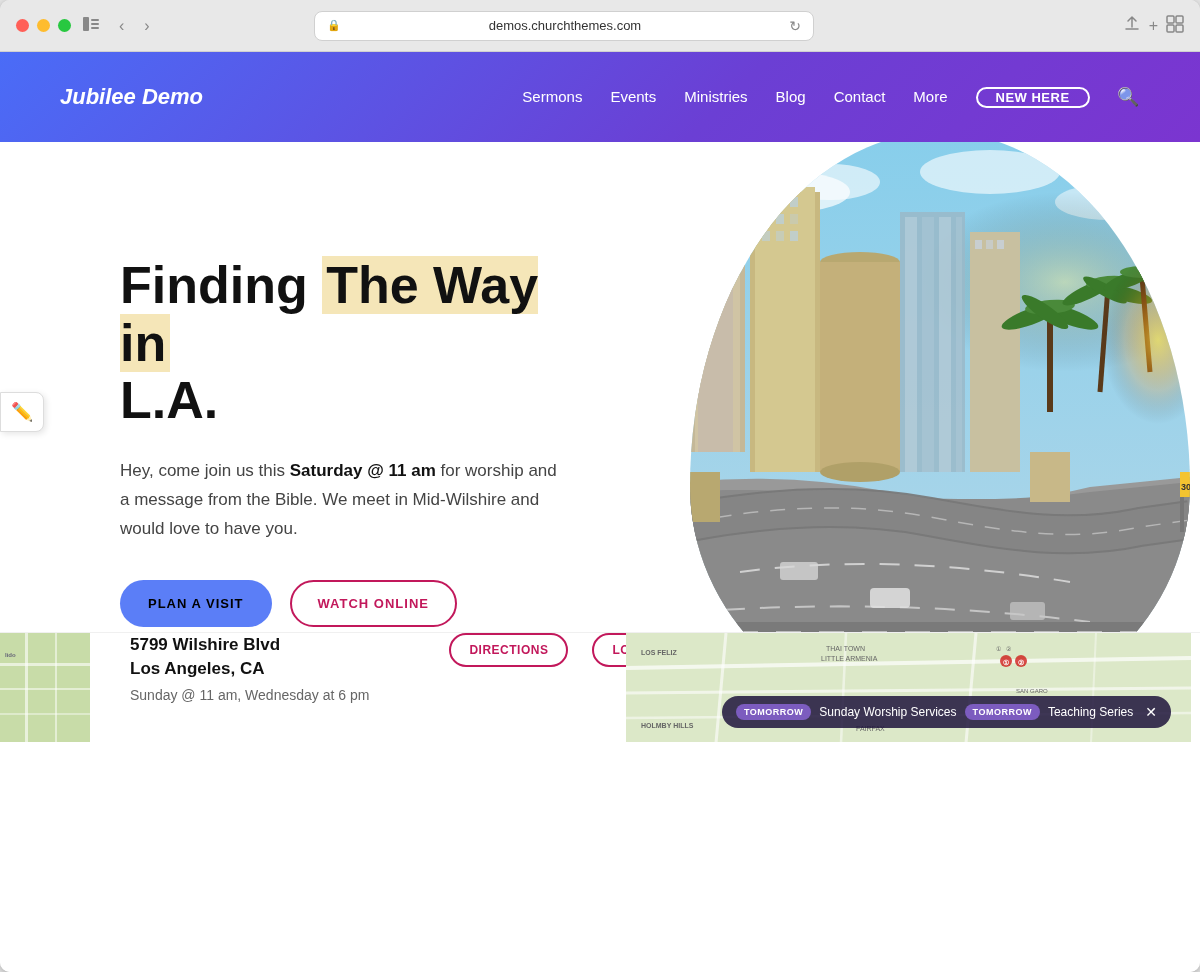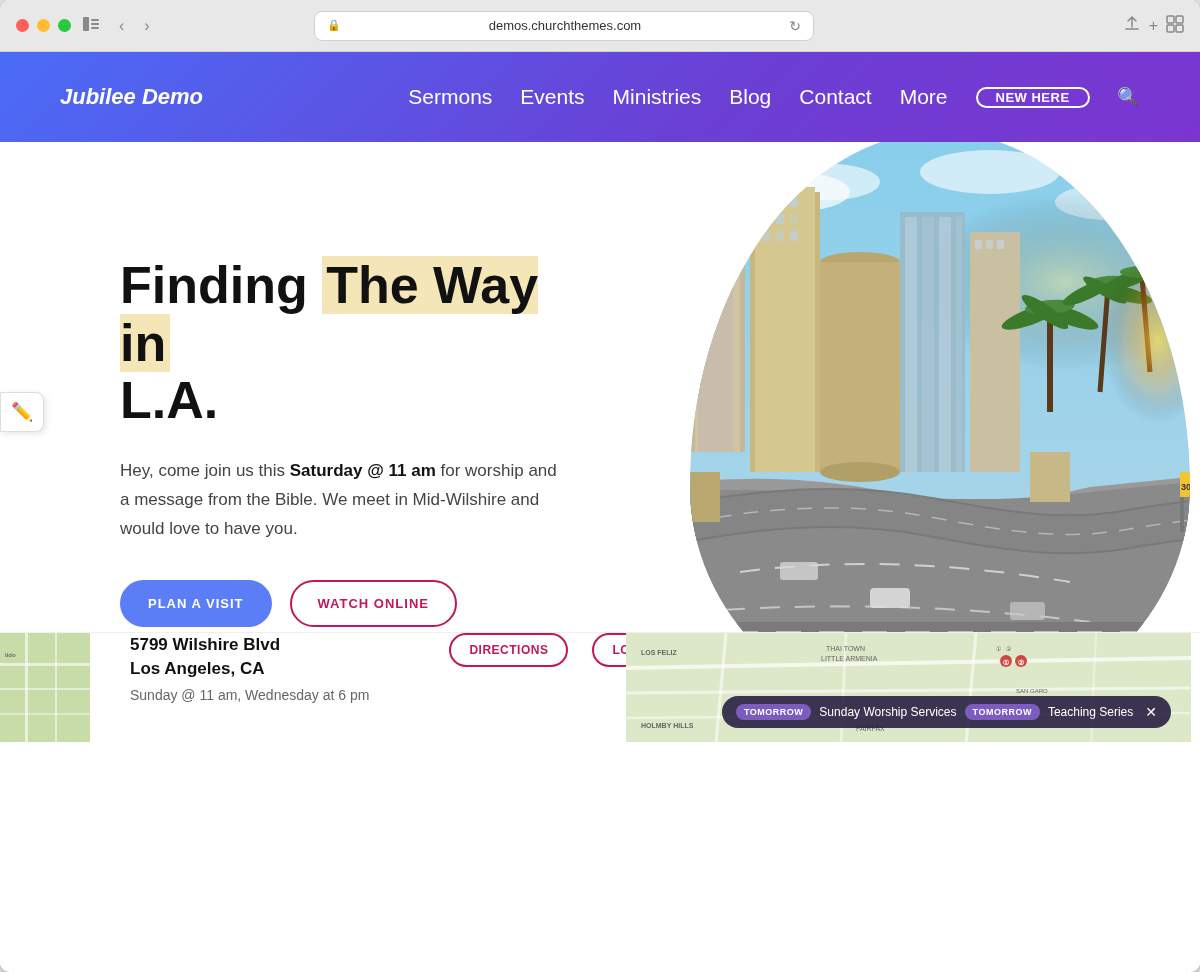--- a/index.html
+++ b/index.html
@@ -72,21 +72,21 @@
     }
     .nav-links {
       display: flex;
       align-items: center;
       gap: 28px;
       list-style: none;
     }
     .nav-links a {
       color: white;
       text-decoration: none;
-      font-size: 21px;
+      font-size: 15px;
       font-weight: 500;
       margin-top: 12px;
     }
     .nav-btn-new {
       border: 2px solid white;
       border-radius: 30px;
       padding: 1px 18px;
       color: white;
       font-size: 13px;
       font-weight: 700;
@@ -133,21 +133,21 @@
       font-weight: 700;
       color: #111;
     }
     .hero-buttons {
       display: flex;
       gap: 18px;
       align-items: center;
     }
     .btn-primary {
       background: #5b7ef7;
-      color: #ffffff;
+      color: #000000;
       border: none;
       border-radius: 30px;
       padding: 16px 28px;
       font-size: 13px;
       font-weight: 700;
       letter-spacing: 1px;
       cursor: pointer;
     }
     .btn-secondary {
       background: none;

